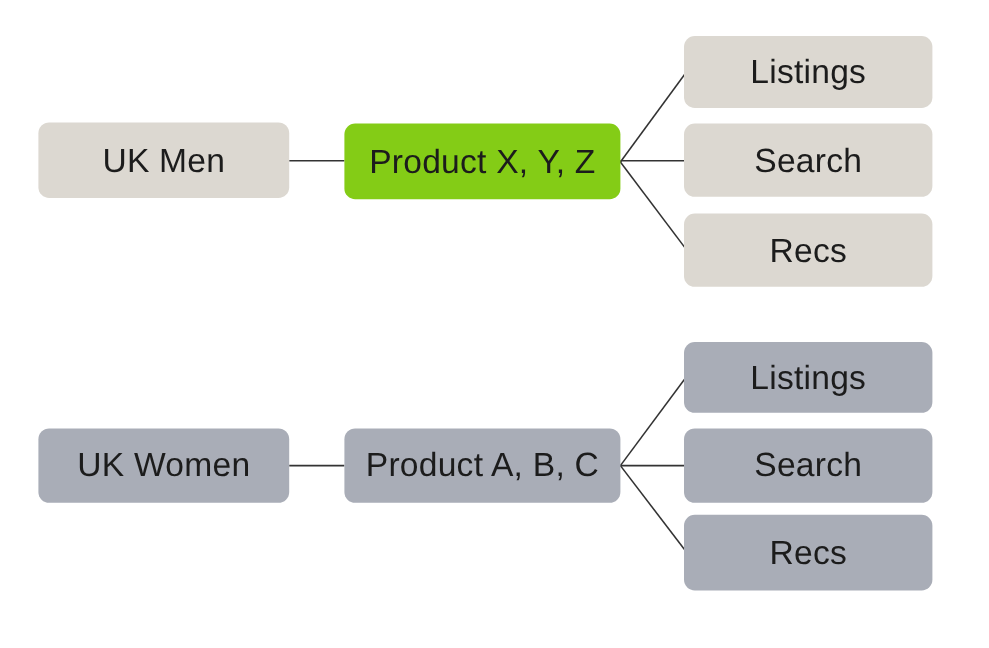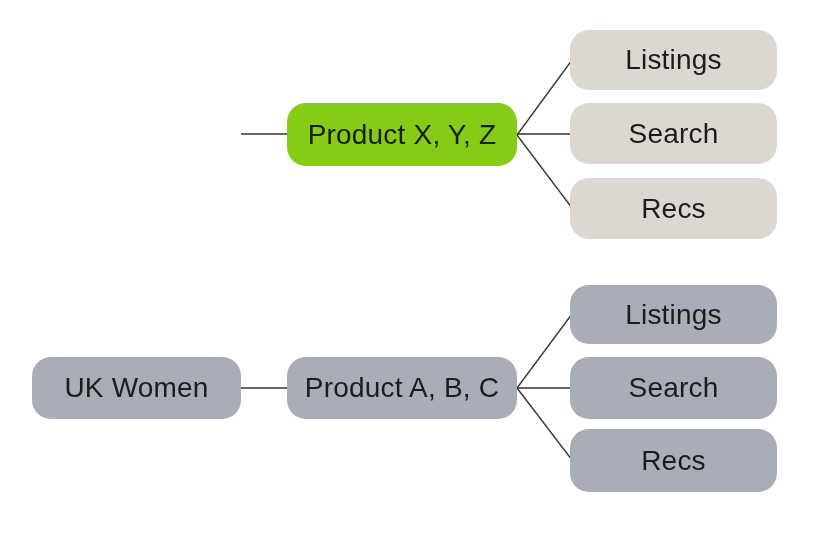--- a/index.html
+++ b/index.html
@@ -7,21 +7,21 @@
     position:relative;
     width:824px;height:540px;
     background:#ffffff;
     font-family:"Liberation Sans","DejaVu Sans",sans-serif;
     overflow:hidden;
   }
   .wires{position:absolute;left:0;top:0;z-index:0;}
   .wire{stroke:#333333;stroke-width:1.3;fill:none;}
   .node{
     position:absolute;z-index:1;
-    border-radius:19px;
+    border-radius:9px;
     display:flex;align-items:center;justify-content:center;
     font-size:28px;font-weight:500;color:#1c1c1c;
     letter-spacing:0.2px;white-space:nowrap;
   }
   
   .n-uk-men   {left:32px; top:102px; width:209px; height:63px;}
   .n-prod-xyz {left:287px;top:103px; width:230px; height:63px;}
   .n-list-1   {left:570px;top:30px;  width:207px; height:60px;}
   .n-search-1 {left:570px;top:103px; width:207px; height:61px;}
   .n-recs-1   {left:570px;top:178px; width:207px; height:61px;}
@@ -43,20 +43,21 @@
     <line class="wire" x1="517" y1="135" x2="572" y2="60" style="stroke: rgb(51, 51, 51);"></line>
     <line class="wire" x1="517" y1="134" x2="572" y2="134" style="stroke: rgb(51, 51, 51);"></line>
     <line class="wire" x1="517" y1="135" x2="572" y2="208" style="stroke: rgb(51, 51, 51);"></line>
 
     <line class="wire" x1="241" y1="388" x2="287" y2="388" style="stroke: rgb(51, 51, 51);"></line>
     <line class="wire" x1="517" y1="388" x2="572" y2="314" style="stroke: rgb(51, 51, 51);"></line>
     <line class="wire" x1="517" y1="388" x2="572" y2="388" style="stroke: rgb(51, 51, 51);"></line>
     <line class="wire" x1="517" y1="388" x2="572" y2="460" style="stroke: rgb(51, 51, 51);"></line>
   </svg>
 
+  <div class="node n-uk-men" style="background: rgb(220, 216, 209);">UK Men</div>
   <div class="node n-prod-xyz" style="background: #84cc16;">Product X, Y, Z</div>
   <div class="node n-list-1" style="background: rgb(220, 216, 209);">Listings</div>
   <div class="node n-search-1" style="background: rgb(220, 216, 209);">Search</div>
   <div class="node n-recs-1" style="background: rgb(220, 216, 209);">Recs</div>
 
   <div class="node n-prod-abc" style="background: rgb(169, 173, 183);">Product A, B, C</div>
   <div class="node n-uk-women" style="background: rgb(169, 173, 183);">UK Women</div>
   <div class="node n-list-2" style="background: rgb(169, 173, 183);">Listings</div>
   <div class="node n-search-2" style="background: rgb(169, 173, 183);">Search</div>
   <div class="node n-recs-2" style="background: rgb(169, 173, 183);">Recs</div>

